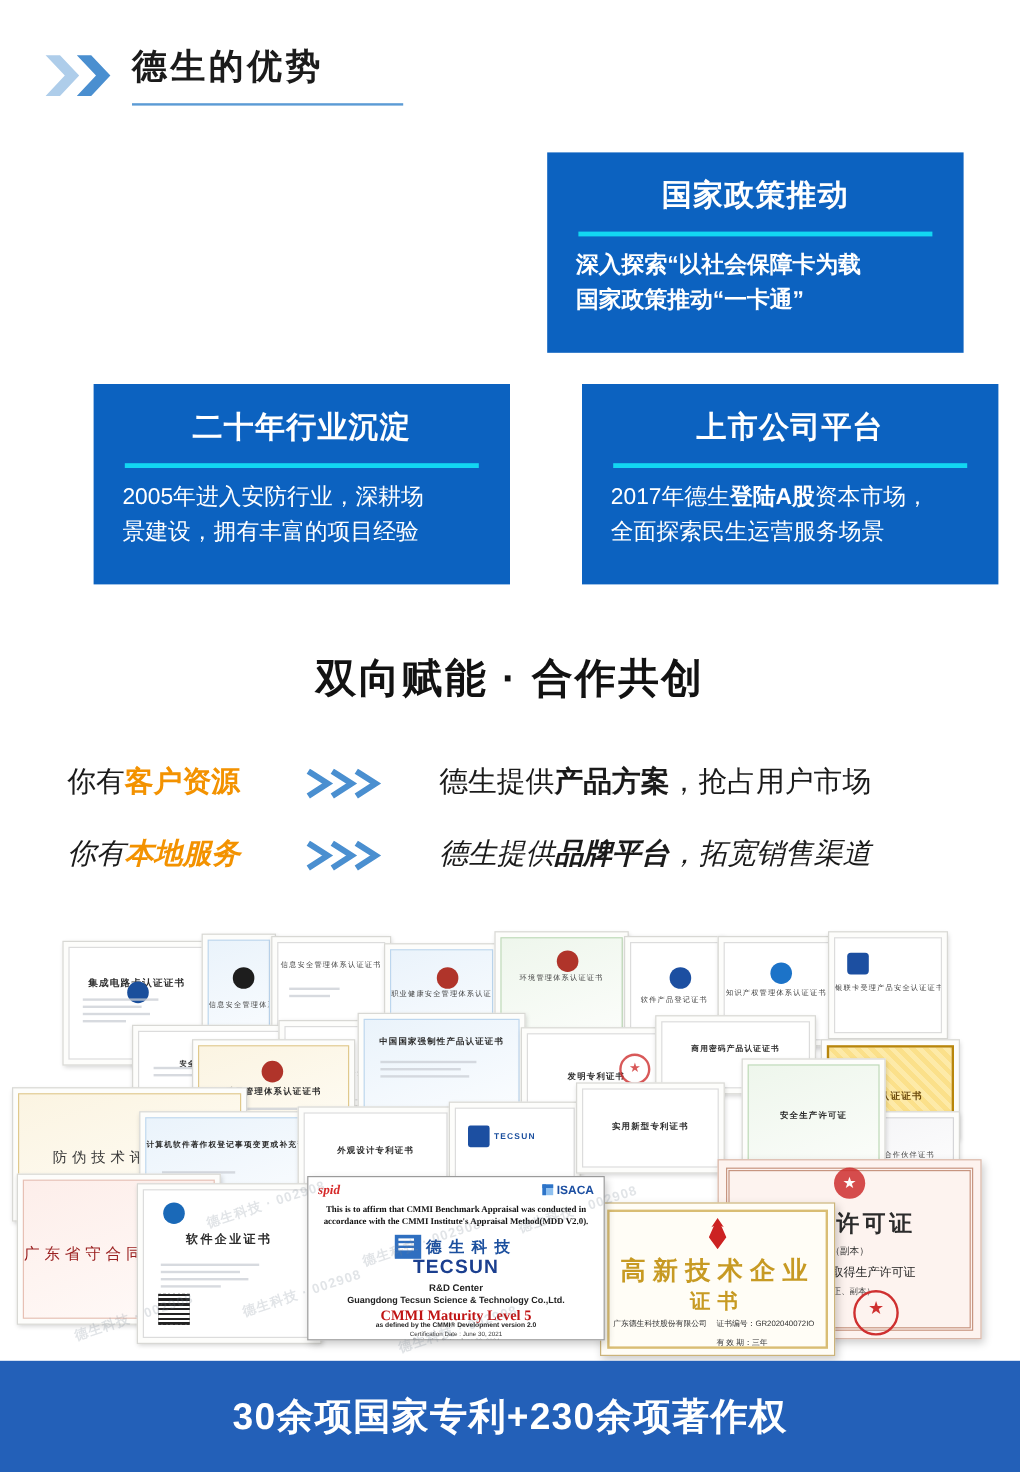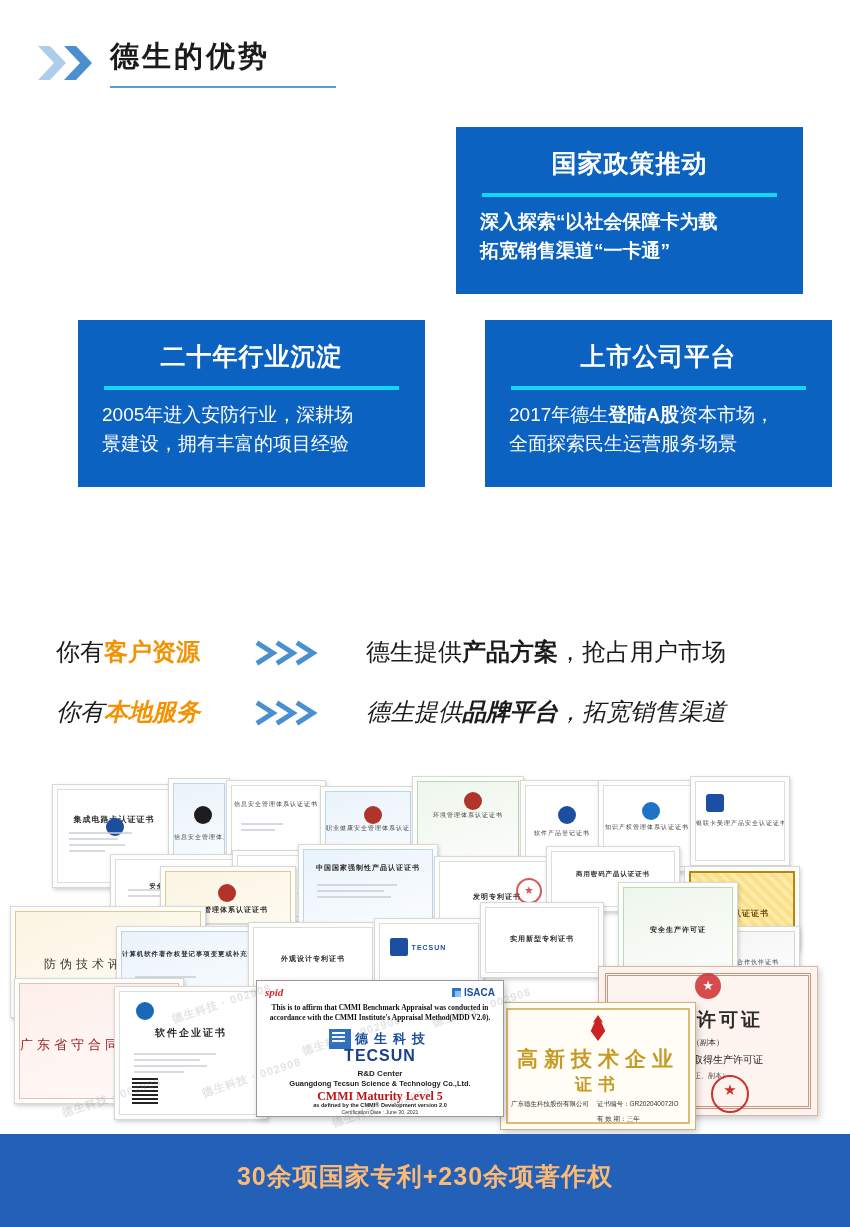--- a/index.html
+++ b/index.html
@@ -180,21 +180,21 @@
     position:absolute;color:rgba(120,130,145,.22);font-size:11px;font-weight:bold;
     transform:rotate(-18deg);white-space:nowrap;pointer-events:none;letter-spacing:1px;
   }
 
   
   .banner{
     position:absolute;left:0;top:1134px;width:850px;height:93px;background:#2360b8;
   }
   .banner-text{
     position:absolute;left:0;right:0;top:26px;text-align:center;
-    color:#fdba74;font-size:25px;font-weight:bold;letter-spacing:1px;
+    color:#ffffff;font-size:31px;font-weight:bold;letter-spacing:1px;
   }
 </style>
 </head>
 <body>
 
 <div class="page">
 
   <div class="section-header">
     <div class="chev-wrap">
       <div class="chev chev1">
@@ -213,21 +213,21 @@
   </div>
 
   <div class="cards">
 
 
     <div class="adv-card c1">
       <div class="adv-title">国家政策推动</div>
       <div class="adv-divider"></div>
       <div class="adv-body bold">
         <div>深入探索“以社会保障卡为载</div>
-        <div>拓宽销售渠道“一卡通”</div>
+        <div>国家政策推动“一卡通”</div>
       </div>
     </div>
 
     <div class="adv-card c2">
       <div class="adv-title">二十年行业沉淀</div>
       <div class="adv-divider"></div>
       <div class="adv-body">
         <div>2005年进入安防行业，深耕场</div>
         <div>景建设，拥有丰富的项目经验</div>
       </div>
@@ -237,20 +237,21 @@
       <div class="adv-title">上市公司平台</div>
       <div class="adv-divider"></div>
       <div class="adv-body">
         <div><span>2017年德生</span><b>登陆A股</b><span>资本市场，</span></div>
         <div>全面探索民生运营服务场景</div>
       </div>
     </div>
 
   </div>
 
+  <div class="synergy-title">双向赋能 · 合作共创</div>
 
   <div class="syn-row r0">
     <div class="syn-left"><span>你有</span><span class="hl">客户资源</span></div>
     <div class="syn-arrows">
       <svg width="100" height="40" viewBox="0 0 100 40">
         <g fill="none" stroke="#4a8fd0" stroke-width="5" stroke-linecap="square">
           <polyline points="6,12 20,21 6,30"></polyline>
           <polyline points="26,12 40,21 26,30"></polyline>
           <polyline points="46,12 60,21 46,30"></polyline>
         </g>

